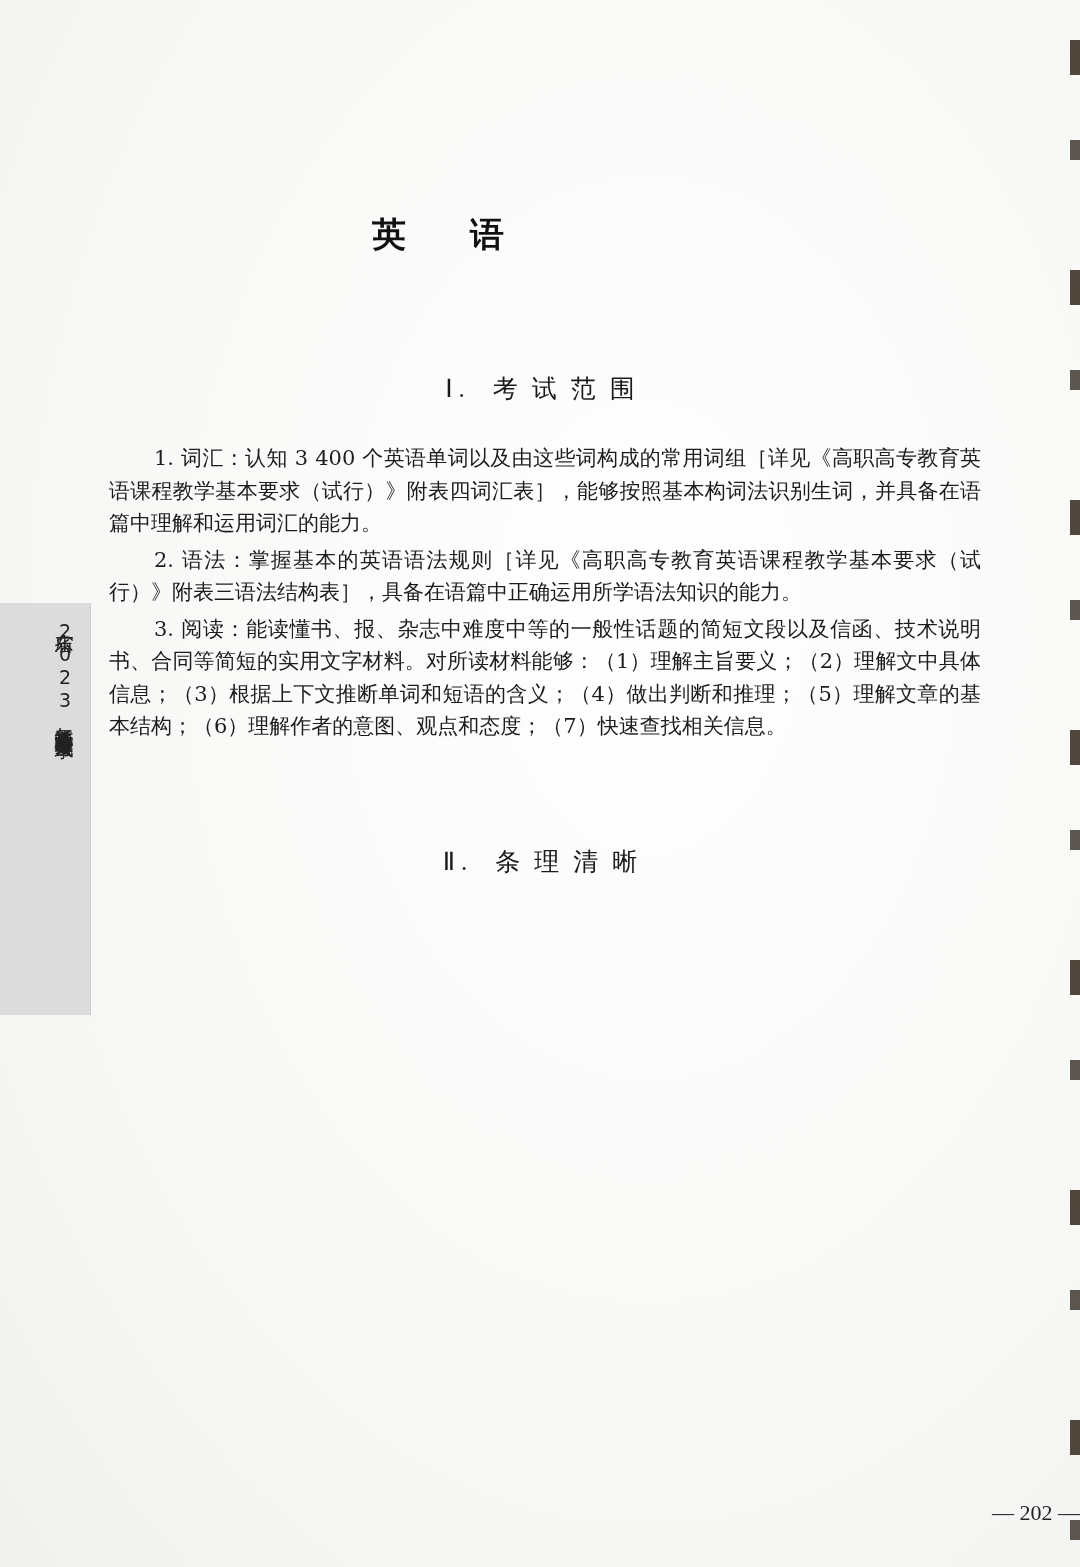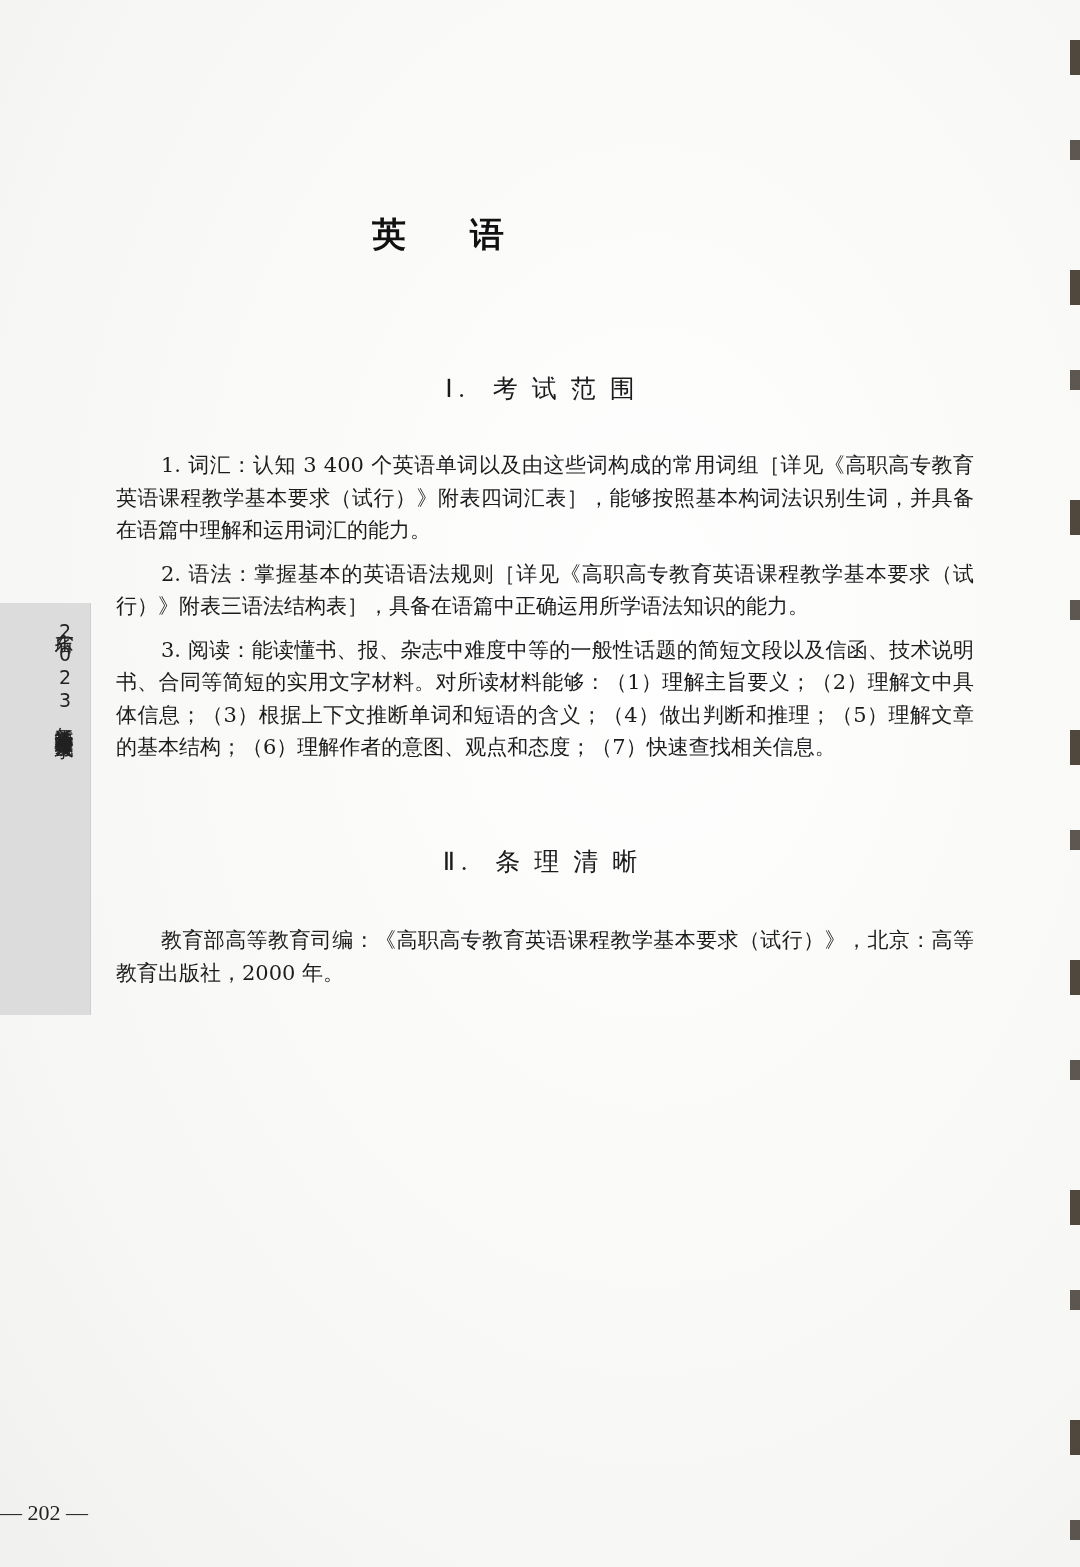--- a/index.html
+++ b/index.html
@@ -87,29 +87,29 @@
       position: absolute;
       left: 105px;
       width: 880px;
       font-size: 21px;
       line-height: 32.5px;
       text-align: justify;
       text-justify: inter-character;
       color: #1c1c1c;
     }
     .para {
-      margin: 11px;
+      margin: 4px;
       text-indent: 45px;
     }
     .page-number {
       position: absolute;
       top: 1500px;
       left: 0;
       width: 1080px;
-      text-align: left;
+      text-align: right;
       font-family: "Liberation Serif", serif;
       font-size: 22px;
       color: #222;
     }
   </style>
 </head>
 <body>
 
 <div class="page">
 
@@ -130,19 +130,16 @@
     <p class="para">1. 词汇：认知 3 400 个英语单词以及由这些词构成的常用词组［详见《高职高专教育英语课程教学基本要求（试行）》附表四词汇表］，能够按照基本构词法识别生词，并具备在语篇中理解和运用词汇的能力。</p>
     <p class="para">2. 语法：掌握基本的英语语法规则［详见《高职高专教育英语课程教学基本要求（试行）》附表三语法结构表］，具备在语篇中正确运用所学语法知识的能力。</p>
     <p class="para">3. 阅读：能读懂书、报、杂志中难度中等的一般性话题的简短文段以及信函、技术说明书、合同等简短的实用文字材料。对所读材料能够：（1）理解主旨要义；（2）理解文中具体信息；（3）根据上下文推断单词和短语的含义；（4）做出判断和推理；（5）理解文章的基本结构；（6）理解作者的意图、观点和态度；（7）快速查找相关信息。</p>
   </div>
 
   <div class="section-heading" style="top:845px;">
     <span class="roman">Ⅱ.</span>
     <span>条理清晰</span>
   </div>
 
-  <div class="body-block" style="top:913px;">
-    <p class="para">教育部高等教育司编：《高职高专教育英语课程教学基本要求（试行）》，北京：高等教育出版社，2000 年。</p>
-  </div>
 
   <div class="page-number">— 202 —</div>
 
 </div>
 
 </body></html>

